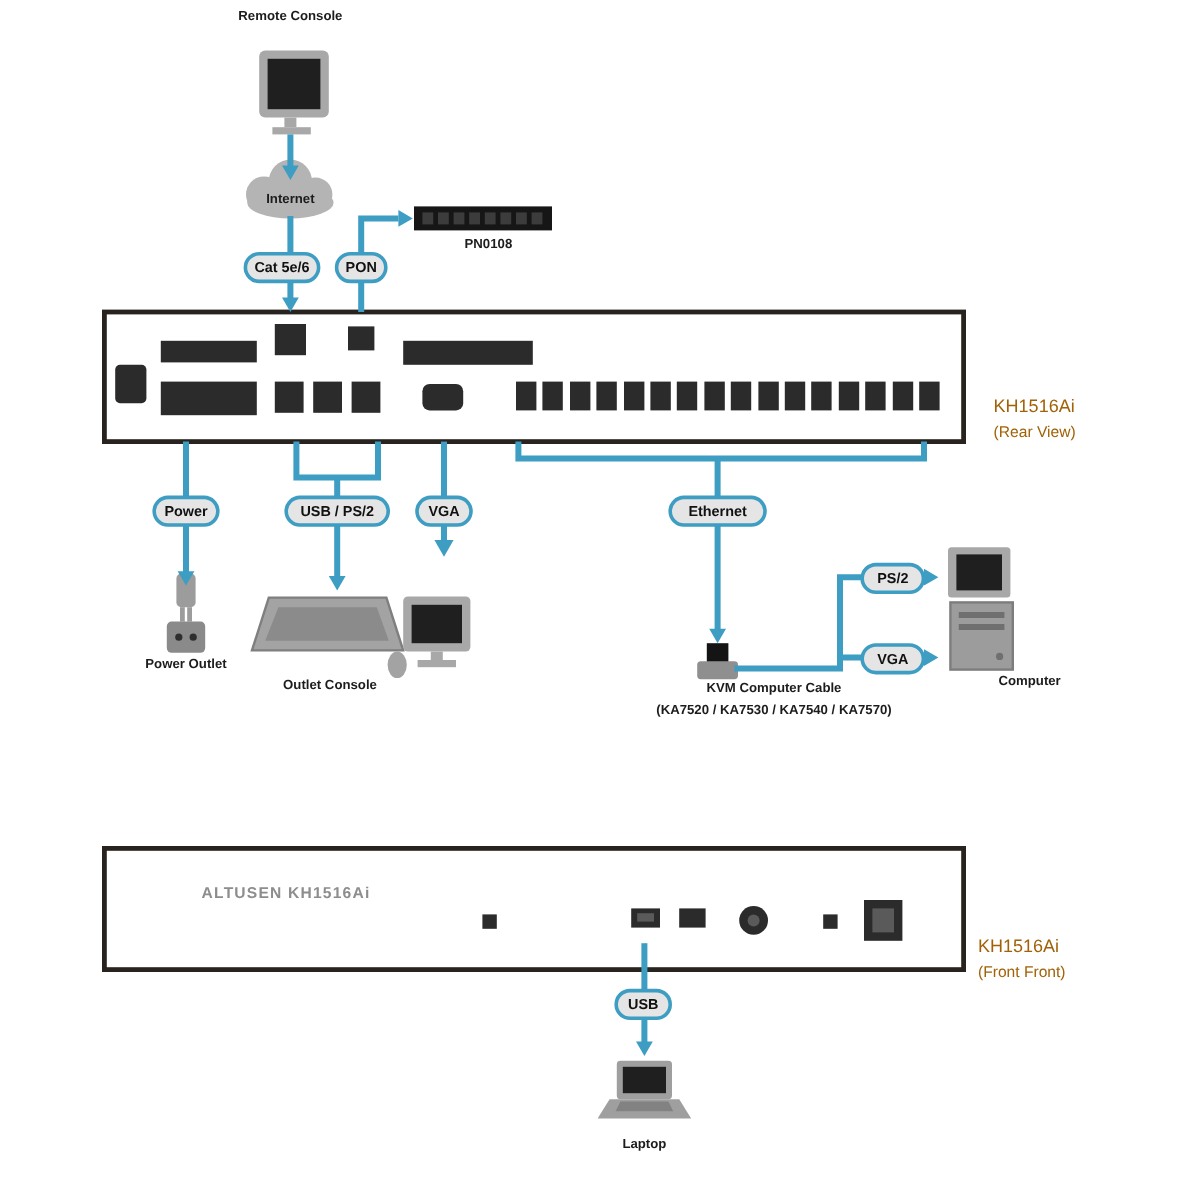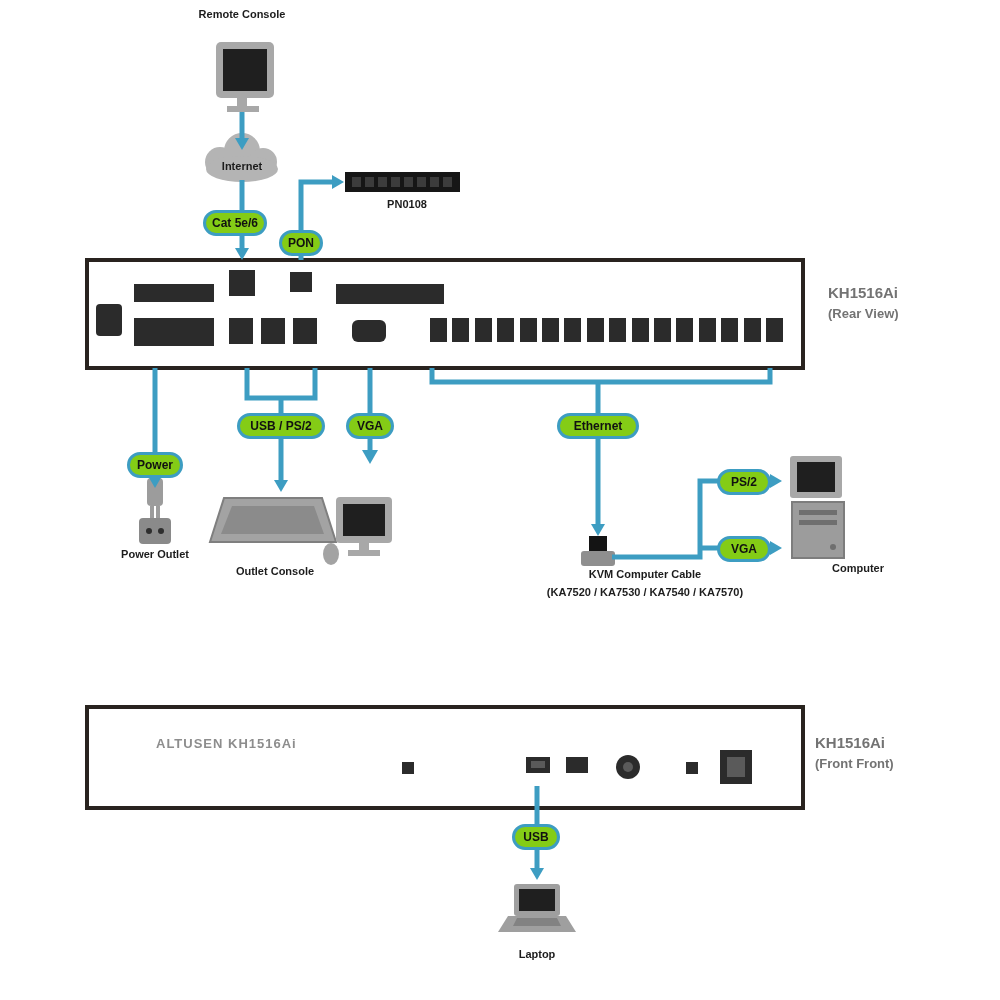--- a/index.html
+++ b/index.html
@@ -5,31 +5,31 @@
   html,body{margin:0;padding:0;background:#fff;}
   #stage{
     position:relative;width:1000px;height:1000px;background:#ffffff;
     font-family:"Liberation Sans",sans-serif;overflow:hidden;
   }
   .unit{
     position:absolute;background:#fff;border:4px solid #29231f;box-sizing:border-box;
   }
   .pill{
     position:absolute;display:flex;align-items:center;justify-content:center;
-    background:#84cc16;border:3px solid #3d9dc2;border-radius:14px;
+    background:#e5e5e5;border:3px solid #3d9dc2;border-radius:14px;
     font-weight:bold;font-size:12px;color:#111;box-sizing:border-box;
     white-space:nowrap;height:26px;z-index:30;
   }
   .lbl{
     position:absolute;font-size:11px;font-weight:bold;color:#1c1c1c;
     text-align:center;white-space:nowrap;z-index:25;
   }
   .model{
-    position:absolute;font-weight:bold;color:#737373;font-size:15px;
-    white-space:nowrap;z-index:25;
+    position:absolute;font-weight:normal;color:#a16207;font-size:15px;
+    white-space:nowrap;z-index:25;margin-top:46px;
   }
   .view{font-size:13px;}
   .panel-text{
     position:absolute;font-weight:bold;color:#8d8d8d;font-size:13px;
     white-space:nowrap;z-index:25;letter-spacing:1px;
   }
   svg.overlay{position:absolute;left:0;top:0;z-index:20;}
 </style>
 </head>
 <body>
@@ -178,42 +178,42 @@
       <polygon points="530,868 544,868 537,880"></polygon>
     </g>
   </svg>
 
   <div class="lbl" style="left:162px;top:8px;width:160px;">Remote Console</div>
 
   <div class="lbl" style="left:192px;top:160px;width:100px;">Internet</div>
 
   <div class="pill" style="left:203px;top:210px;width:64px;">Cat 5e/6</div>
 
-  <div class="pill" style="left:279px;top:210px;width:44px;margin-top:20px;">PON</div>
+  <div class="pill" style="left:279px;top:210px;width:44px;">PON</div>
 
   <div class="lbl" style="left:352px;top:198px;width:110px;">PN0108</div>
 
   <div class="model" style="left:828px;top:284px;">KH1516Ai</div>
   <div class="model view" style="left:828px;top:306px;">(Rear View)</div>
 
-  <div class="pill" style="left:127px;top:413px;width:56px;margin-top:39px;">Power</div>
+  <div class="pill" style="left:127px;top:413px;width:56px;">Power</div>
   <div class="lbl" style="left:105px;top:548px;width:100px;">Power Outlet</div>
 
   <div class="pill" style="left:237px;top:413px;width:88px;">USB / PS/2</div>
   <div class="pill" style="left:346px;top:413px;width:48px;">VGA</div>
   <div class="lbl" style="left:200px;top:565px;width:150px;">Outlet Console</div>
 
   <div class="pill" style="left:557px;top:413px;width:82px;">Ethernet</div>
   <div class="lbl" style="left:545px;top:568px;width:200px;">KVM Computer Cable</div>
   <div class="lbl" style="left:495px;top:586px;width:300px;">(KA7520 / KA7530 / KA7540 / KA7570)</div>
 
   <div class="pill" style="left:717px;top:469px;width:54px;">PS/2</div>
   <div class="pill" style="left:717px;top:536px;width:54px;">VGA</div>
   <div class="lbl" style="left:808px;top:562px;width:100px;">Computer</div>
 
-  <div class="panel-text" style="left:156px;top:736px;">ALTUSEN KH1516Ai</div>
+  <div class="panel-text" style="left:168px;top:736px;">ALTUSEN KH1516Ai</div>
   <div class="model" style="left:815px;top:734px;">KH1516Ai</div>
   <div class="model view" style="left:815px;top:756px;">(Front Front)</div>
 
   <div class="pill" style="left:512px;top:824px;width:48px;">USB</div>
   <div class="lbl" style="left:487px;top:948px;width:100px;">Laptop</div>
 
 </div>
 
 </body></html>

